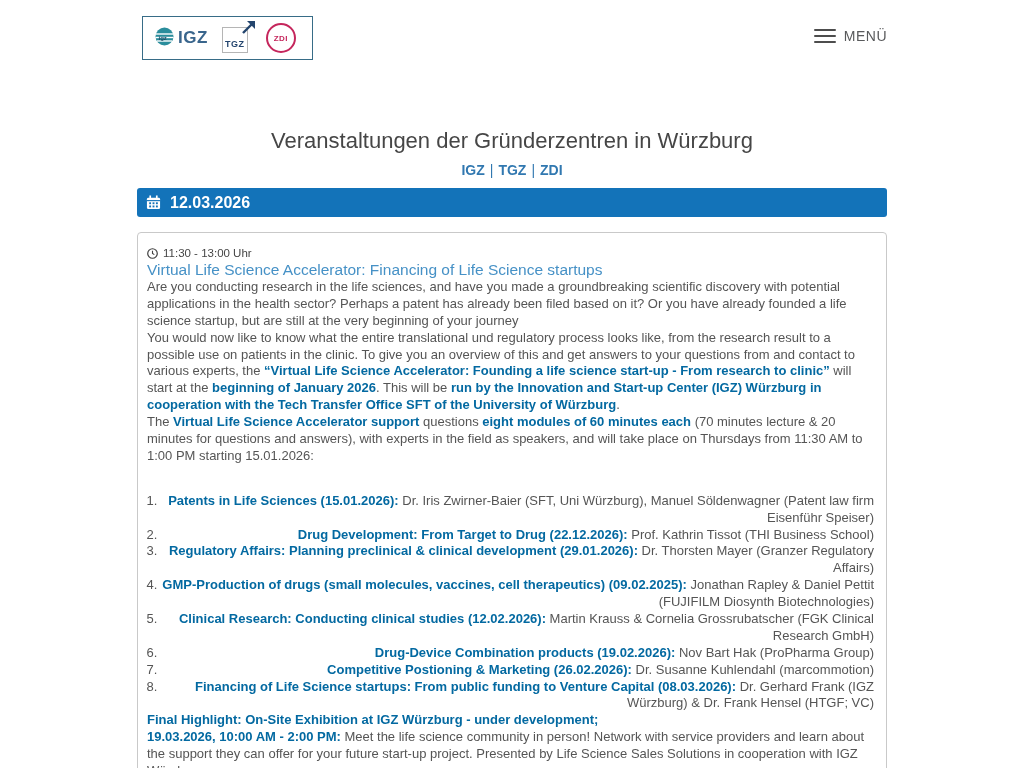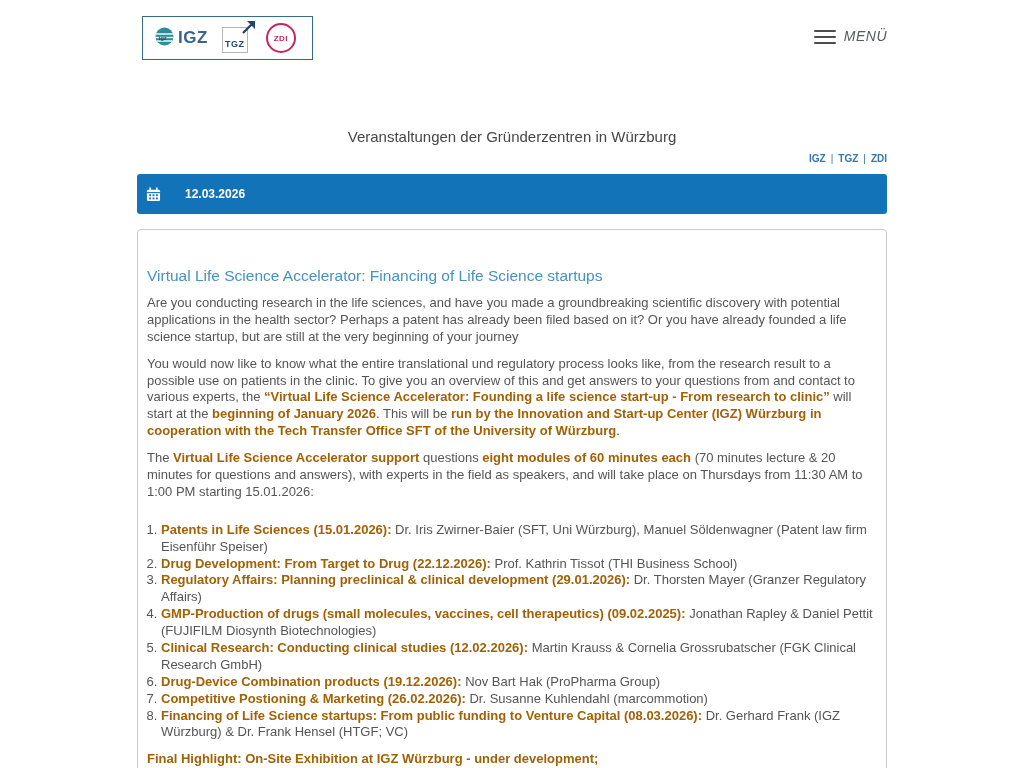--- a/index.html
+++ b/index.html
@@ -25,58 +25,58 @@
   .tgz-text { font-size: 9px; font-weight: 700; color: #24456e; line-height: 1; padding-bottom: 3px; letter-spacing: 0.5px; }
   .tgz-arrow { position: absolute; right: -4px; top: -3px; }
   .zdi-circle {
     width: 30px; height: 30px; border-radius: 50%; border: 2.5px solid #c5265c;
     display: flex; align-items: center; justify-content: center;
   }
   .zdi-text { font-size: 8px; font-weight: 700; color: #c5265c; letter-spacing: 0.5px; }
 
   .menu-btn {
     position: absolute; right: 0; top: 28px;
-    display: inline-flex; align-items: flex-end; gap: 8px;
+    display: inline-flex; align-items: center; gap: 8px;
     background: none; border: none; cursor: pointer;
-    color: #58595b; font-family: inherit; font-size: 14px; letter-spacing: 0.5px; font-style: italic;
+    color: #58595b; font-family: inherit; font-size: 14px; letter-spacing: 0.5px;
   }
   .hamburger { display: inline-flex; flex-direction: column; gap: 4px; width: 22px; }
   .hamburger i { display: block; height: 2px; background: #4d4d4d; border-radius: 1px; }
 
   
   .page-title {
     margin-top: 68px; text-align: center;
-    font-size: 15px; font-weight: 400; color: #464646;
+    font-size: 22px; font-weight: 400; color: #464646;
   }
-  .center-links { margin-top: 8px; text-align: right; font-size: 10px; font-weight: 700; }
+  .center-links { margin-top: 8px; text-align: center; font-size: 14px; font-weight: 700; }
   .center-links a { color: #3178b0; text-decoration: none; cursor: pointer; }
   .center-links .sep { color: #3178b0; margin: 0 5px; font-weight: 400; }
 
   
   .date-bar {
-    margin-top: 10px; height: 40px; border-radius: 3px;
+    margin-top: 10px; height: 29px; border-radius: 3px;
     background: #1373b9; color: #ffffff;
-    display: flex; align-items: center; gap: 24px; padding: 0 9px;
-    font-size: 12px; font-weight: 600;
+    display: flex; align-items: center; gap: 9px; padding: 0 9px;
+    font-size: 16px; font-weight: 600;
   }
   .date-bar svg { flex: 0 0 auto; }
 
   
   .event-card {
     margin-top: 15px; border: 1px solid #c9c9c9; border-radius: 4px;
     background: #fff; padding: 14px 12px 24px 9px; min-height: 600px;
   }
   .time-row { display: flex; align-items: center; gap: 5px; font-size: 11.5px; color: #454545; }
   .event-title {
-    display: block; margin-top: 23px; font-size: 15.5px; color: #4691c6;
+    display: block; margin-top: 2px; font-size: 15.5px; color: #4691c6;
     text-decoration: none; cursor: pointer;
   }
-  .event-card p { margin-top: 10px; font-size: 13px; line-height: 1.3; color: #555555; }
-  .b { font-weight: 700; color: #a16207; }
-  .module-list { margin-top: 21px; padding-left: 14px; font-size: 13px; line-height: 1.3; color: #555555; }
+  .event-card p { margin-top: 0; font-size: 13px; line-height: 1.3; color: #555555; }
+  .b { font-weight: 700; color: #0369a1; }
+  .module-list { margin-top: 28px; padding-left: 14px; font-size: 13px; line-height: 1.3; color: #555555; text-align: right; }
   .module-list li { margin: 0; }
   .final-paragraph { margin-top: 22px; }
 </style>
 </head>
 <body>
 
 <div class="container">
 
   <header class="header">
     <div class="logo-box">
@@ -140,34 +140,43 @@
           <rect x="3.4" y="11.2" width="2" height="2"></rect>
             <rect x="7" y="11.2" width="2" height="2"></rect>
             <rect x="10.6" y="11.2" width="2" height="2"></rect>
         </g>
       </svg>
     </span>
     <span>12.03.2026</span>
   </div>
 
   <section class="event-card">
+    <div class="time-row">
+      <span style="display:inline-flex">
+        <svg width="11" height="11" viewBox="0 0 12 12">
+          <circle cx="6" cy="6" r="5.2" fill="none" stroke="#3f3f3f" stroke-width="1.3"></circle>
+          <path d="M6 3 V6 L8 7.2" fill="none" stroke="#3f3f3f" stroke-width="1.2"></path>
+        </svg>
+      </span>
+      <span>11:30 - 13:00 Uhr</span>
+    </div>
 
     <a class="event-title">Virtual Life Science Accelerator: Financing of Life Science startups</a>
 
     <p><span>Are you conducting research in the life sciences, and have you made a groundbreaking scientific discovery with potential applications in the health sector? Perhaps a patent has already been filed based on it? Or you have already founded a life science startup, but are still at the very beginning of your journey</span></p>
     <p><span>You would now like to know what the entire translational und regulatory process looks like, from the research result to a possible use on patients in the clinic. To give you an overview of this and get answers to your questions from and contact to various experts, the </span><span class="b">“Virtual Life Science Accelerator: Founding a life science start-up - From research to clinic”</span><span> will start at the </span><span class="b">beginning of January 2026</span><span>. This will be </span><span class="b">run by the Innovation and Start-up Center (IGZ) Würzburg in cooperation with the Tech Transfer Office SFT of the University of Würzburg</span><span>.</span></p>
     <p><span>The </span><span class="b">Virtual Life Science Accelerator support</span><span> questions </span><span class="b">eight modules of 60 minutes each</span><span> (70 minutes lecture &amp; 20 minutes for questions and answers), with experts in the field as speakers, and will take place on Thursdays from 11:30 AM to 1:00 PM starting 15.01.2026:</span></p>
 
     <ol class="module-list">
         <li><span class="b">Patents in Life Sciences (15.01.2026):</span><span> Dr. Iris Zwirner-Baier (SFT, Uni Würzburg), Manuel Söldenwagner (Patent law firm Eisenführ Speiser)</span></li>
         <li><span class="b">Drug Development: From Target to Drug (22.12.2026):</span><span> Prof. Kathrin Tissot (THI Business School)</span></li>
         <li><span class="b">Regulatory Affairs: Planning preclinical &amp; clinical development (29.01.2026):</span><span> Dr. Thorsten Mayer (Granzer Regulatory Affairs)</span></li>
         <li><span class="b">GMP-Production of drugs (small molecules, vaccines, cell therapeutics) (09.02.2025):</span><span> Jonathan Rapley &amp; Daniel Pettit (FUJIFILM Diosynth Biotechnologies)</span></li>
         <li><span class="b">Clinical Research: Conducting clinical studies (12.02.2026):</span><span> Martin Krauss &amp; Cornelia Grossrubatscher (FGK Clinical Research GmbH)</span></li>
-        <li><span class="b">Drug-Device Combination products (19.12.2026):</span><span> Nov Bart Hak (ProPharma Group)</span></li>
+        <li><span class="b">Drug-Device Combination products (19.02.2026):</span><span> Nov Bart Hak (ProPharma Group)</span></li>
         <li><span class="b">Competitive Postioning &amp; Marketing (26.02.2026):</span><span> Dr. Susanne Kuhlendahl (marcommotion)</span></li>
         <li><span class="b">Financing of Life Science startups: From public funding to Venture Capital (08.03.2026):</span><span> Dr. Gerhard Frank (IGZ Würzburg) &amp; Dr. Frank Hensel (HTGF; VC)</span></li>
       </ol>
 
     <p class="final-paragraph"><span class="b">Final Highlight: On-Site Exhibition at IGZ Würzburg - under development;</span><br><span class="b">19.03.2026, 10:00 AM - 2:00 PM:</span><span> Meet the life science community in person! Network with service providers and learn about the support they can offer for your future start-up project. Presented by Life Science Sales Solutions in cooperation with IGZ Würzburg.</span></p>
   </section>
 
 </div>
 
 </body></html>

